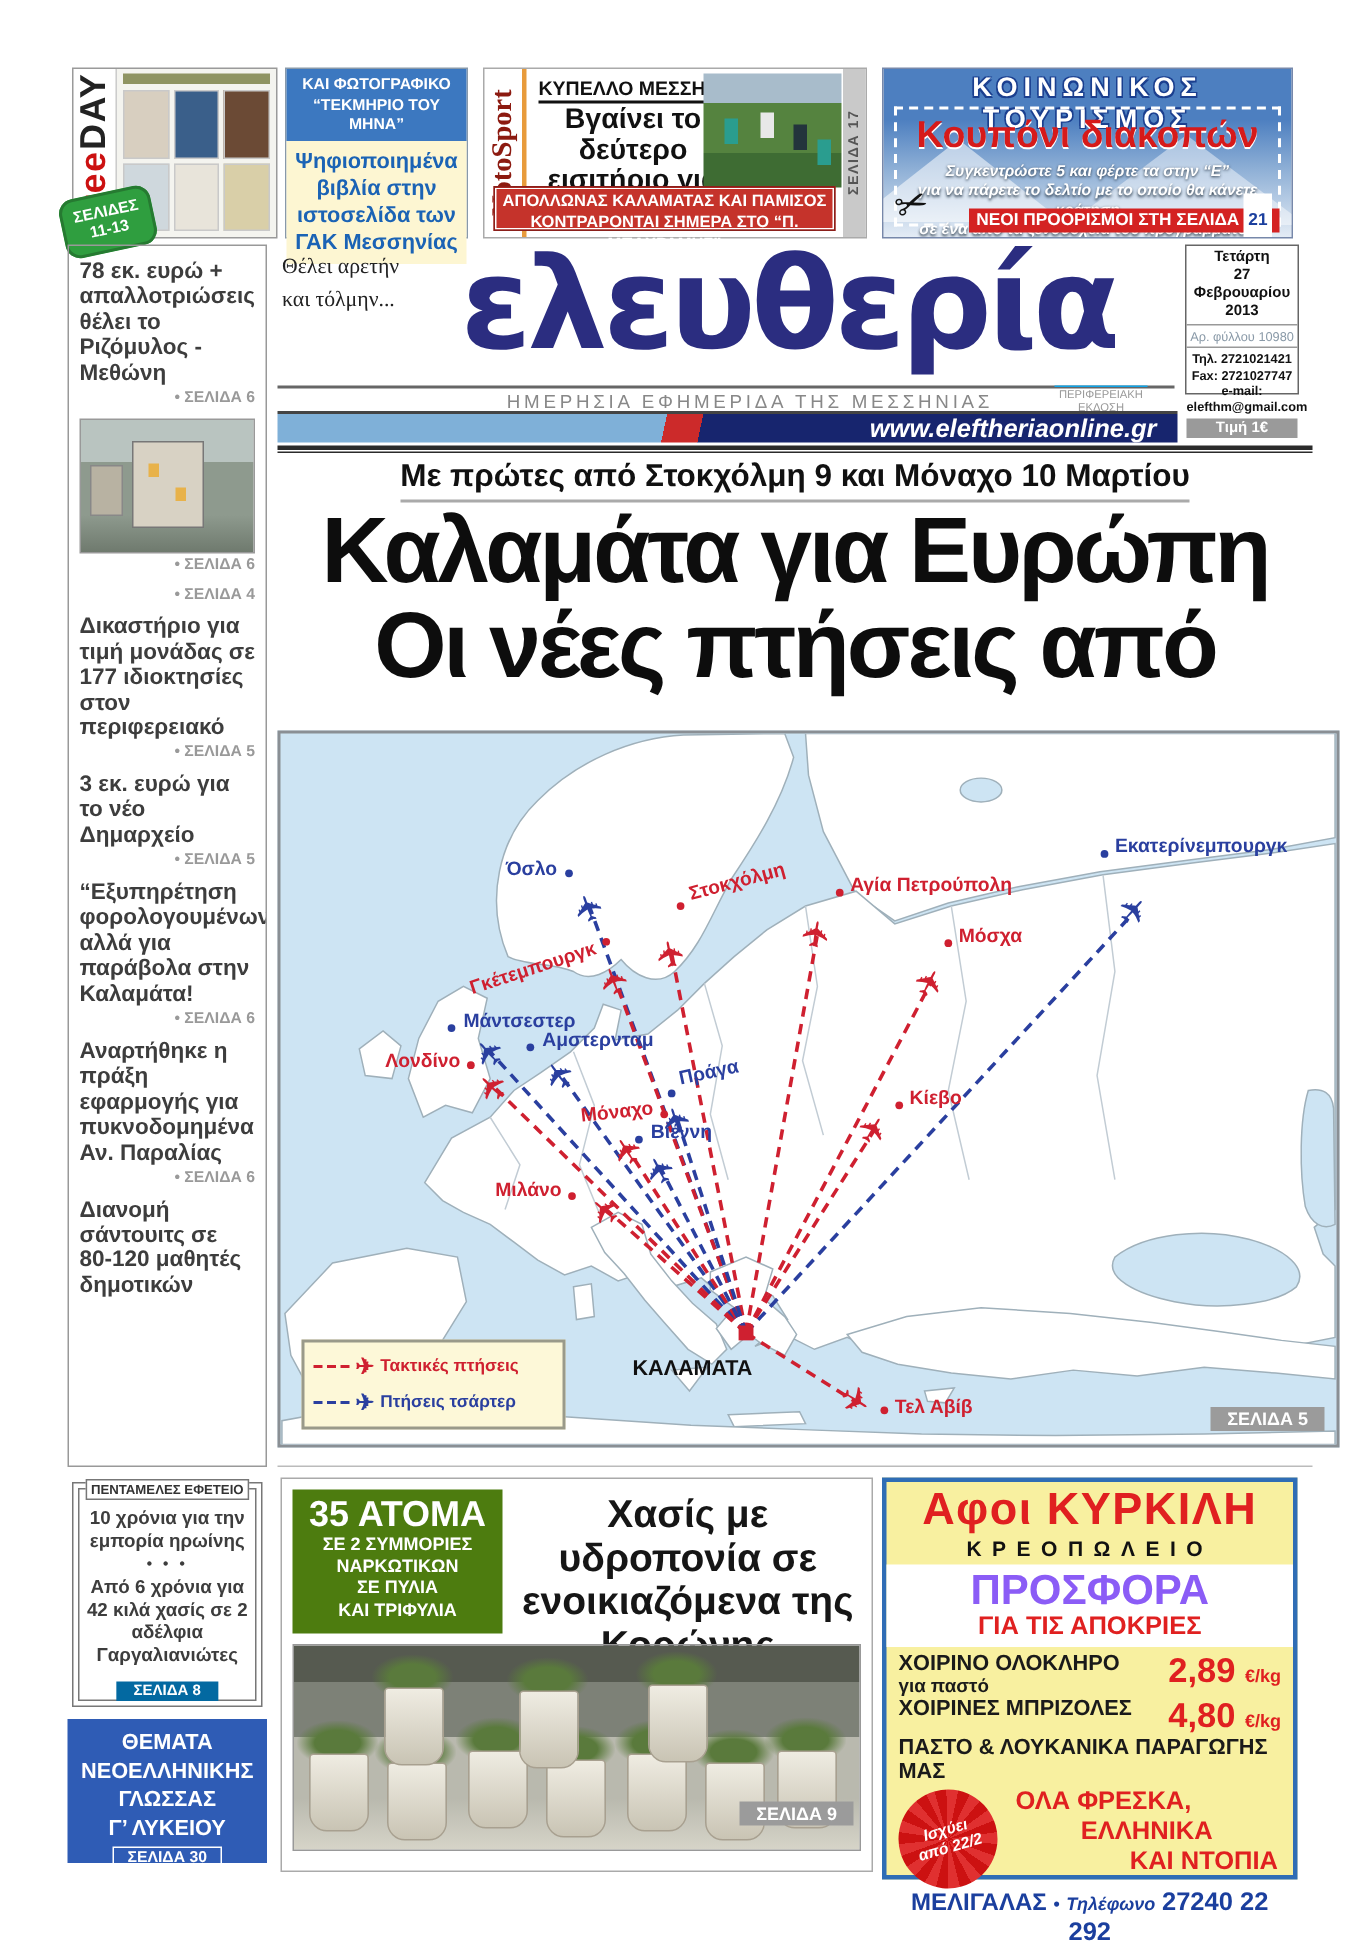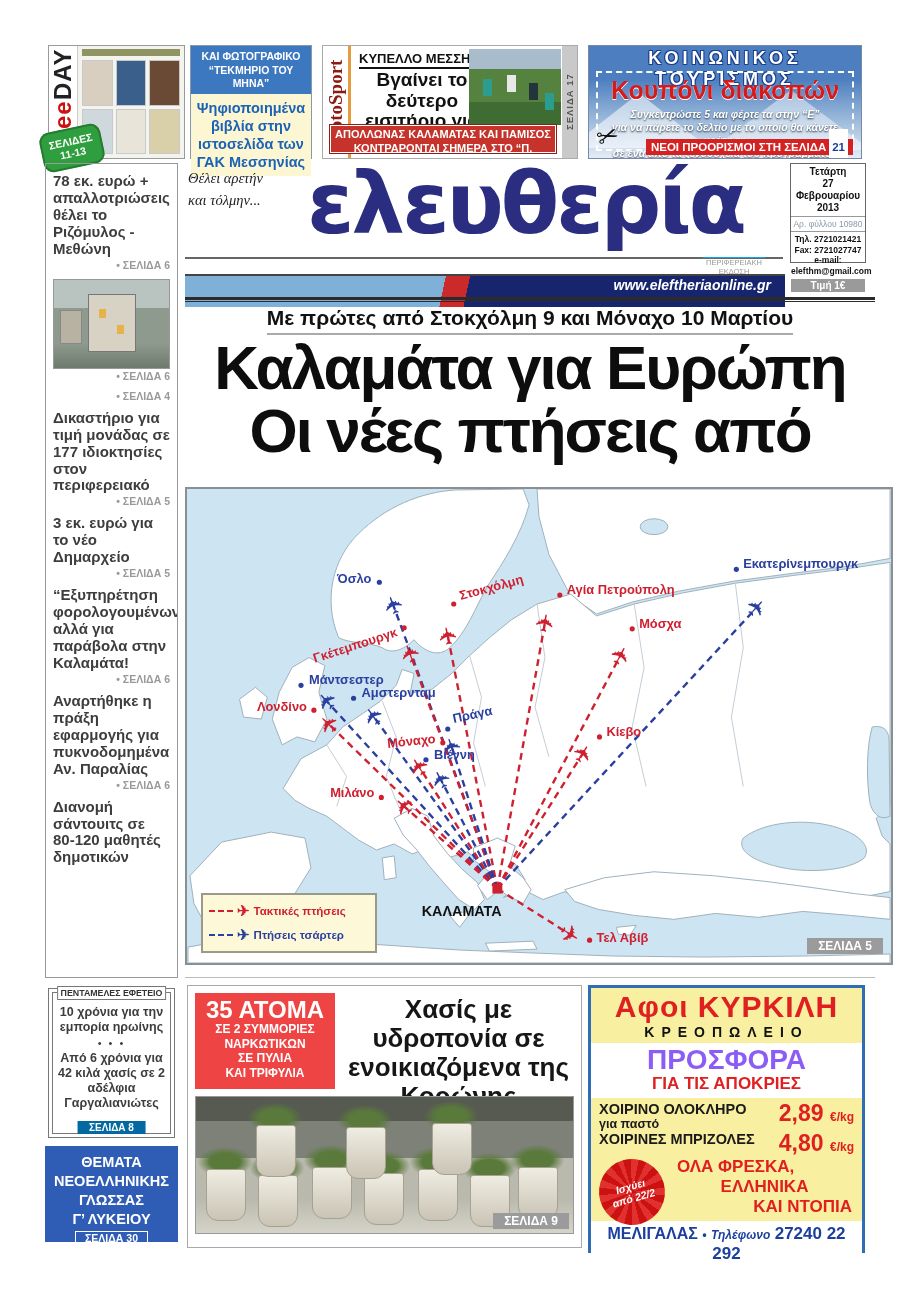--- a/index.html
+++ b/index.html
@@ -94,30 +94,30 @@
   .court-body { font-size:12.5px; font-weight:700; color:#3d3d3d; line-height:1.2; }
   .court-dots { color:#3d3d3d; font-size:11px; letter-spacing:2px; margin:2px 0; }
   .court-page { position:absolute; bottom:-1px; left:50%; transform:translateX(-50%); background:#0369a1;
     color:#fff; font-size:10px; font-weight:700; padding:1px 12px; white-space:nowrap; }
 
   .themata { left:45px; top:1146px; width:133px; height:96px; background:#2f5cb5; color:#fff; text-align:center;
     font-weight:800; font-size:14.5px; line-height:1.3; padding-top:7px; }
   .themata-page { display:inline-block; border:1px solid #fff; font-size:10.5px; padding:0 9px; margin-top:3px; }
 
   
-  .tagline { left:188px; top:167px; width:90px; font-family:"Liberation Serif", serif; font-style:italic;
+  .tagline { left:188px; top:167px; width:90px; font-family:"Liberation Serif", serif; 
     font-size:14.5px; color:#222; line-height:1.55; }
   .logo { left:268px; top:156px; width:515px; height:100px; color:#2b2d80; font-weight:800;
     font-size:85px; letter-spacing:-3px; line-height:95px; text-align:center; font-family:"DejaVu Sans", sans-serif; }
   .logo-rule { left:185px; top:257px; width:598px; height:2px; background:#666; }
   .paper-sub { left:300px; top:261px; width:400px; color:#888; font-size:12.5px; letter-spacing:2.5px; text-align:center; }
   .regional { left:703px; top:257px; width:62px; color:#999; font-size:7.5px; line-height:1.25; text-align:center; border-top:1px solid #0ea5e9; }
-  .webbar { left:185px; top:274px; width:600px; height:33px; border-top:2px solid #444;
+  .webbar { left:185px; top:274px; width:600px; height:21px; border-top:2px solid #444;
     background:linear-gradient(102deg,#7fb0d8 0 43%, #cc2a2a 43% 47%, #17256e 47% 100%);
-    color:#fff; font-weight:800; font-style:italic; font-size:14px; text-align:right; line-height:19px; padding-right:14px; }
+    color:#fff; font-weight:800; font-style:italic; font-size:17px; text-align:right; line-height:19px; padding-right:14px; }
   .datebox { left:790px; top:163px; width:76px; height:100px; border:1px solid #666; background:#fff;
     font-size:10px; text-align:center; display:flex; flex-direction:column; }
   .db-r1 { font-weight:800; color:#111; line-height:1.2; padding:2px 0; border-bottom:1px solid #999; font-size:10px; }
   .db-r2 { color:#8a9aa8; font-size:8.5px; padding:2px 0; border-bottom:1px solid #999; }
   .db-r3 { color:#111; font-weight:700; font-size:8.5px; line-height:1.25; padding:2px 0; flex:1; }
   .db-r4 { background:#9a9a9a; color:#fff; font-weight:700; font-size:10px; padding:1px 0; }
   .mast-rule1 { left:185px; top:297px; width:690px; height:3px; background:#2b2b2b; }
   .mast-rule2 { left:185px; top:301px; width:690px; height:1px; background:#2b2b2b; }
 
   
@@ -135,31 +135,31 @@
   .leg-row { display:flex; align-items:center; gap:4px; font-size:11.5px; font-weight:700; }
   .leg-dash { width:24px; border-top:2.5px dashed currentColor; }
   .leg-plane { font-size:15px; }
   .map-page { position:absolute; right:8px; bottom:9px; background:#9b9b9b; color:#fff; font-weight:700;
     font-size:12px; padding:1px 11px; }
   .map-sep { left:185px; top:977px; width:690px; height:1px; background:#bbb; }
 
   
   .drugs { left:187px; top:985px; width:395px; height:263px; border:1px solid #aaa; background:#fff; padding:7px; }
   .drugs-top { display:flex; gap:8px; height:96px; }
-  .drugs-box { width:140px; background:#ef4444; color:#fff; text-align:center; padding-top:4px; }
+  .drugs-box { width:140px; background:#4d7c0f; color:#fff; text-align:center; padding-top:4px; }
   .drugs-box .b1 { font-size:24px; font-weight:800; line-height:1.05; }
   .drugs-box .b2 { font-size:12px; font-weight:800; line-height:1.22; }
   .drugs-head { flex:1; font-size:26px; font-weight:800; color:#161616; text-align:center; line-height:1.12; padding-top:2px; }
   .drugs-photo { position:relative; margin-top:7px; height:138px; border:1px solid #999; overflow:hidden;
     background:linear-gradient(180deg,#565a50 0 18%, #7d8177 18% 45%, #b9b9ae 45% 75%, #d6d4c8); }
   .pot { position:absolute; width:40px; height:52px; background:linear-gradient(#efece2,#c9c4b4);
     border:1px solid #a8a090; border-radius:3px 3px 12px 12px; }
   .plant { position:absolute; width:54px; height:30px;
     background:radial-gradient(ellipse at center, #5a7a3c 0 40%, rgba(90,122,60,0) 72%); }
-  .drugs-page { position:absolute; right:4px; bottom:4px; background:#9b9b9b; color:#fff; font-weight:700;
+  .drugs-page { position:absolute; right:4px; bottom:16px; background:#9b9b9b; color:#fff; font-weight:700;
     font-size:12px; padding:1px 11px;margin-left:24px; }
 
   
   .ad { left:588px; top:985px; width:277px; height:268px; border:3px solid #2f6db5; background:#f8f0a0; }
   .ad-title { text-align:center; color:#e02020; font-weight:800; font-size:30px; letter-spacing:1px; line-height:1.05; padding-top:3px; }
   .ad-sub { text-align:center; color:#111; font-weight:800; font-size:14px; letter-spacing:7px; padding:1px 0 3px; }
   .ad-white { background:#fff; text-align:center; padding:2px 0 4px; }
   .ad-offer { color:#8b5cf6; font-weight:800; font-size:28px; line-height:1.05; }
   .ad-offer-sub { color:#e02020; font-weight:800; font-size:17px; }
   .ad-items { padding:4px 8px 0; }
@@ -304,20 +304,21 @@
         <div>ΝΕΟΕΛΛΗΝΙΚΗΣ</div>
         <div>ΓΛΩΣΣΑΣ</div>
         <div>Γ’ ΛΥΚΕΙΟΥ</div>
       </div>
     <div class="themata-page">ΣΕΛΙΔΑ 30</div>
   </div>
 
   <div class="abs tagline">Θέλει αρετήν και τόλμην...</div>
   <div class="abs logo">ελευθερία</div>
   <div class="abs logo-rule"></div>
+  <div class="abs paper-sub">ΗΜΕΡΗΣΙΑ ΕΦΗΜΕΡΙΔΑ ΤΗΣ ΜΕΣΣΗΝΙΑΣ</div>
   <div class="abs regional">
     <div>ΠΕΡΙΦΕΡΕΙΑΚΗ</div>
     <div>ΕΚΔΟΣΗ</div>
   </div>
   <div class="abs webbar">www.eleftheriaonline.gr</div>
   <div class="abs datebox">
     <div class="db-r1">
       <div>Τετάρτη</div>
       <div>27 Φεβρουαρίου</div>
       <div>2013</div>
@@ -493,20 +494,21 @@
     <div class="ad-items" id="ad-items">
         <div class="ad-row">
           <div class="ad-name">ΧΟΙΡΙΝΟ ΟΛΟΚΛΗΡΟ<small>για παστό</small></div>
           <div class="ad-price"><span>2,89</span> <small>€/kg</small></div>
         </div>
         <div class="ad-row">
           <div class="ad-name">ΧΟΙΡΙΝΕΣ ΜΠΡΙΖΟΛΕΣ</div>
           <div class="ad-price"><span>4,80</span> <small>€/kg</small></div>
         </div>
       </div>
+    <div class="ad-note">ΠΑΣΤΟ &amp; ΛΟΥΚΑΝΙΚΑ ΠΑΡΑΓΩΓΗΣ ΜΑΣ</div>
     <div class="ad-fresh">
       <div class="burst">
         <div>
           <div>Ισχύει</div>
           <div>από 22/2</div>
         </div>
       </div>
       <div class="fresh-lines" id="fresh-lines">
           <div>ΟΛΑ ΦΡΕΣΚΑ,</div>
           <div>ΕΛΛΗΝΙΚΑ</div>

